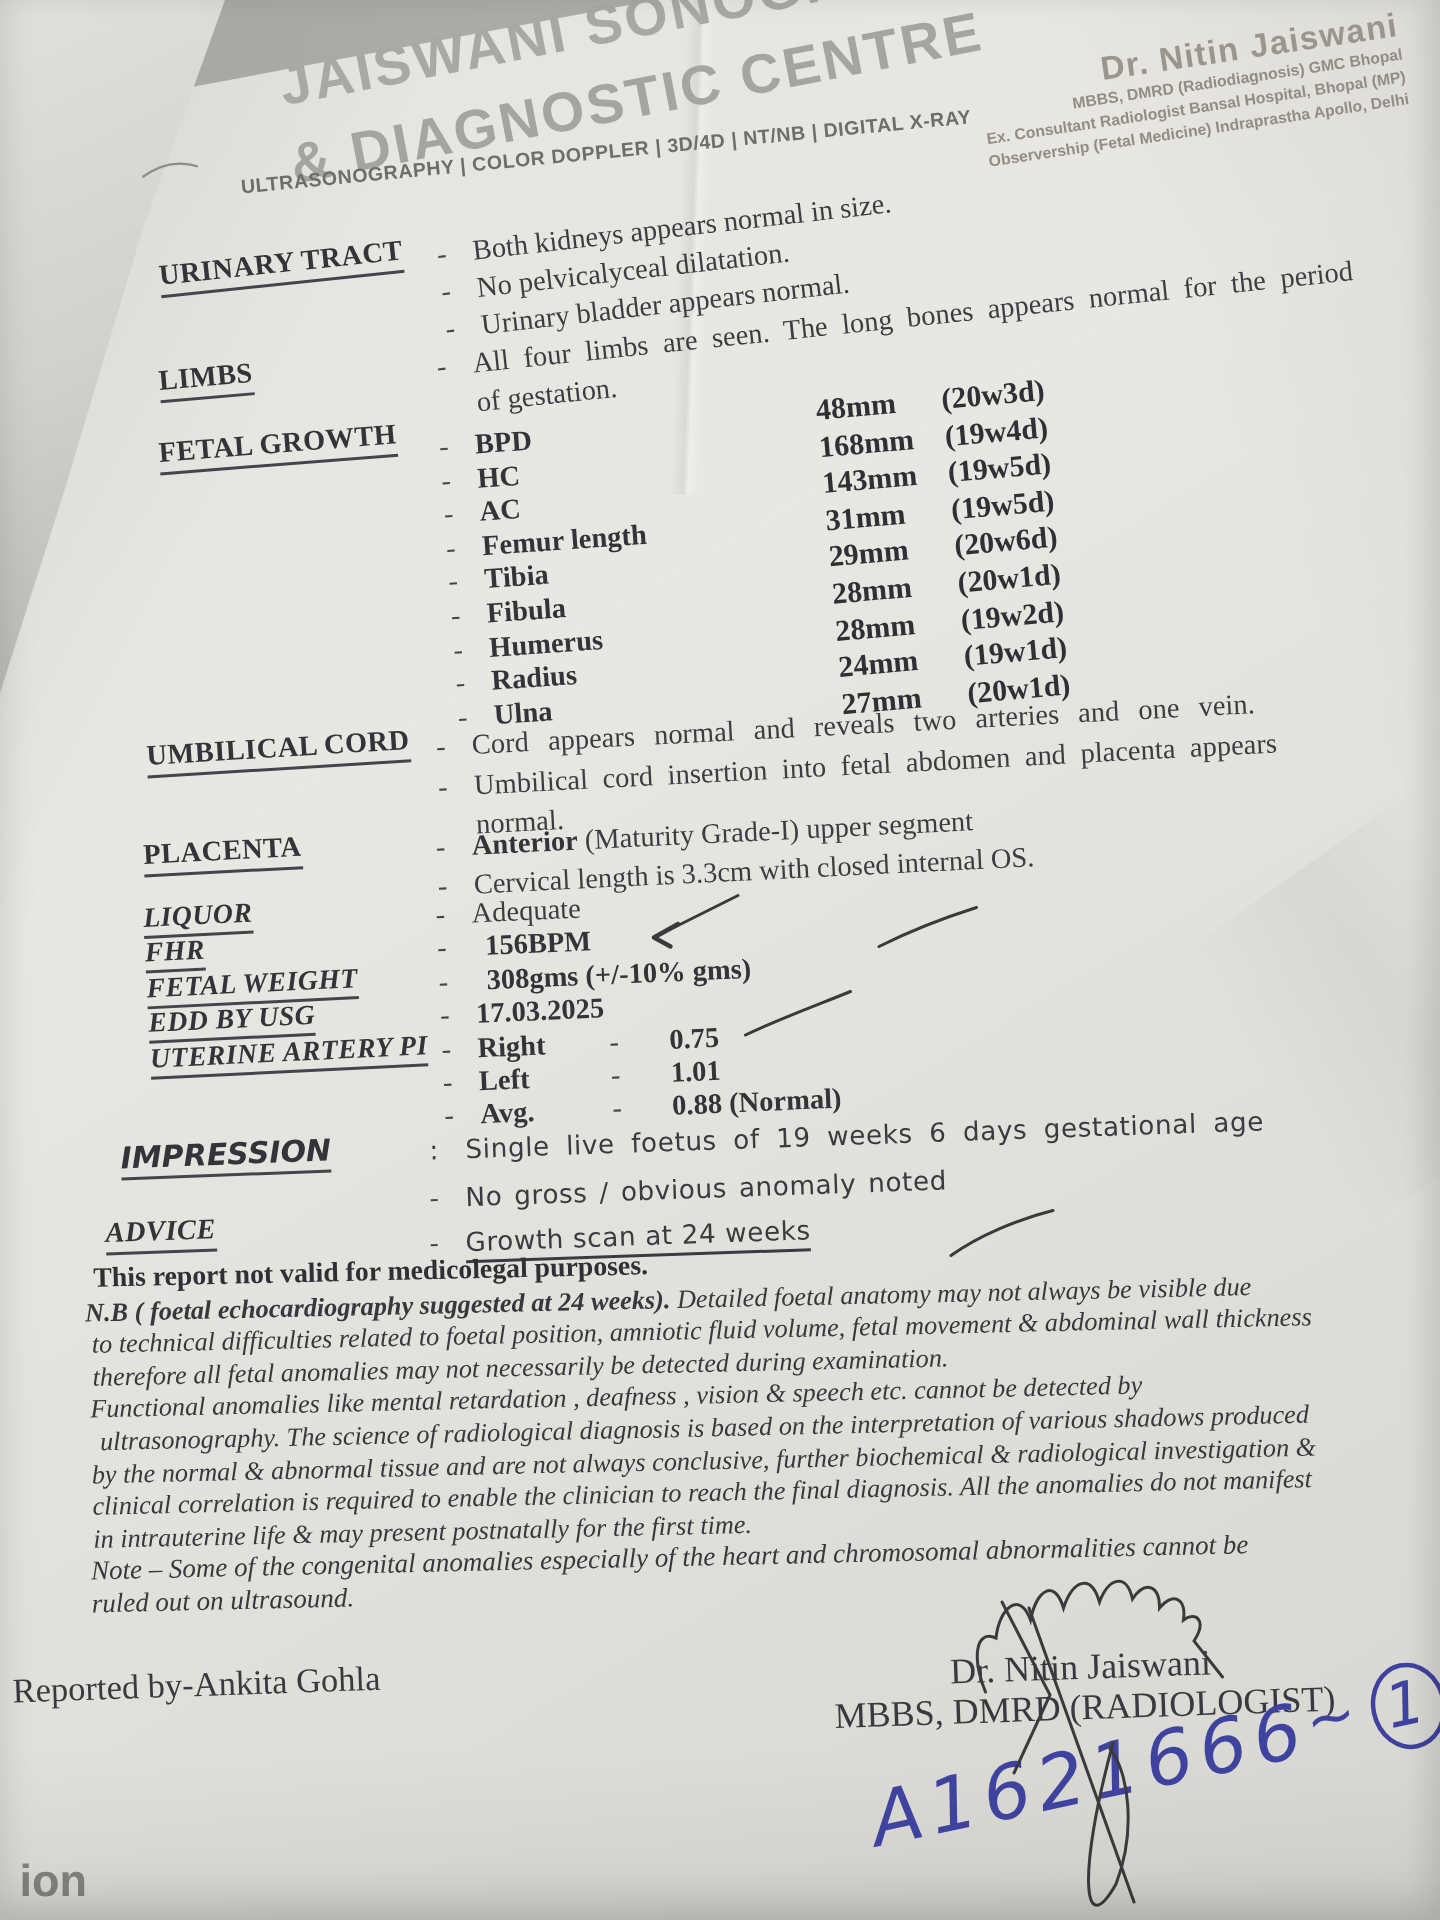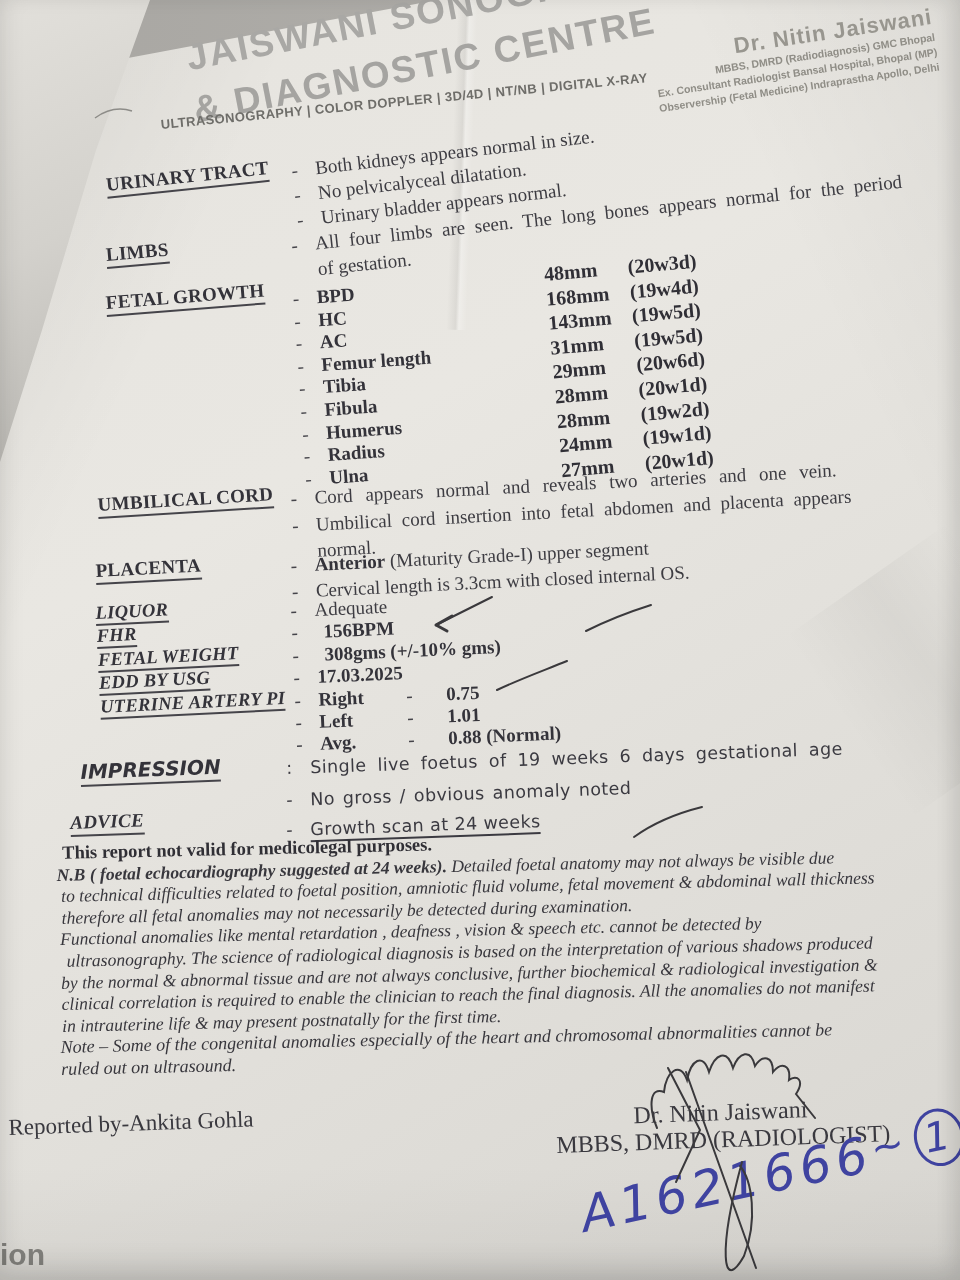--- a/index.html
+++ b/index.html
@@ -177,21 +177,21 @@
     <div class="disc b" style="font-size:18px;">ruled out on ultrasound.</div>
   </div>
 
   <div class="abs reported" style="left:8px;top:1115px;transform:rotate(-2deg);transform-origin:0 0;">Reported by-Ankita Gohla</div>
 
   <div class="abs sig" style="left:555px;top:1105px;width:330px;transform:rotate(-2deg);transform-origin:0 0;">
     <div>Dr. Nitin Jaiswani</div>
     <div>MBBS, DMRD (RADIOLOGIST)</div>
   </div>
 
-  <div class="abs corner" style="left:0px;top:1238px;">ion</div>
+  <div class="abs corner" style="left:13px;top:1238px;">ion</div>
 
   <div class="abs bluehand" style="left:575px;top:1185px;transform:rotate(-12deg);transform-origin:0 0;">
     <span>A1621666</span><span style="font-size:40px;vertical-align:8px;">~</span><span class="bluecircle">1</span>
   </div>
 
   <svg width="960" height="1280" viewBox="0 0 960 1280">
     <g stroke="#3a393c" stroke-width="2" fill="none" stroke-linecap="round">
 
       <path d="M492,597 L436,625"></path>
       <path d="M436,625 L452,616 M436,625 L447,631" stroke-width="3"></path>

